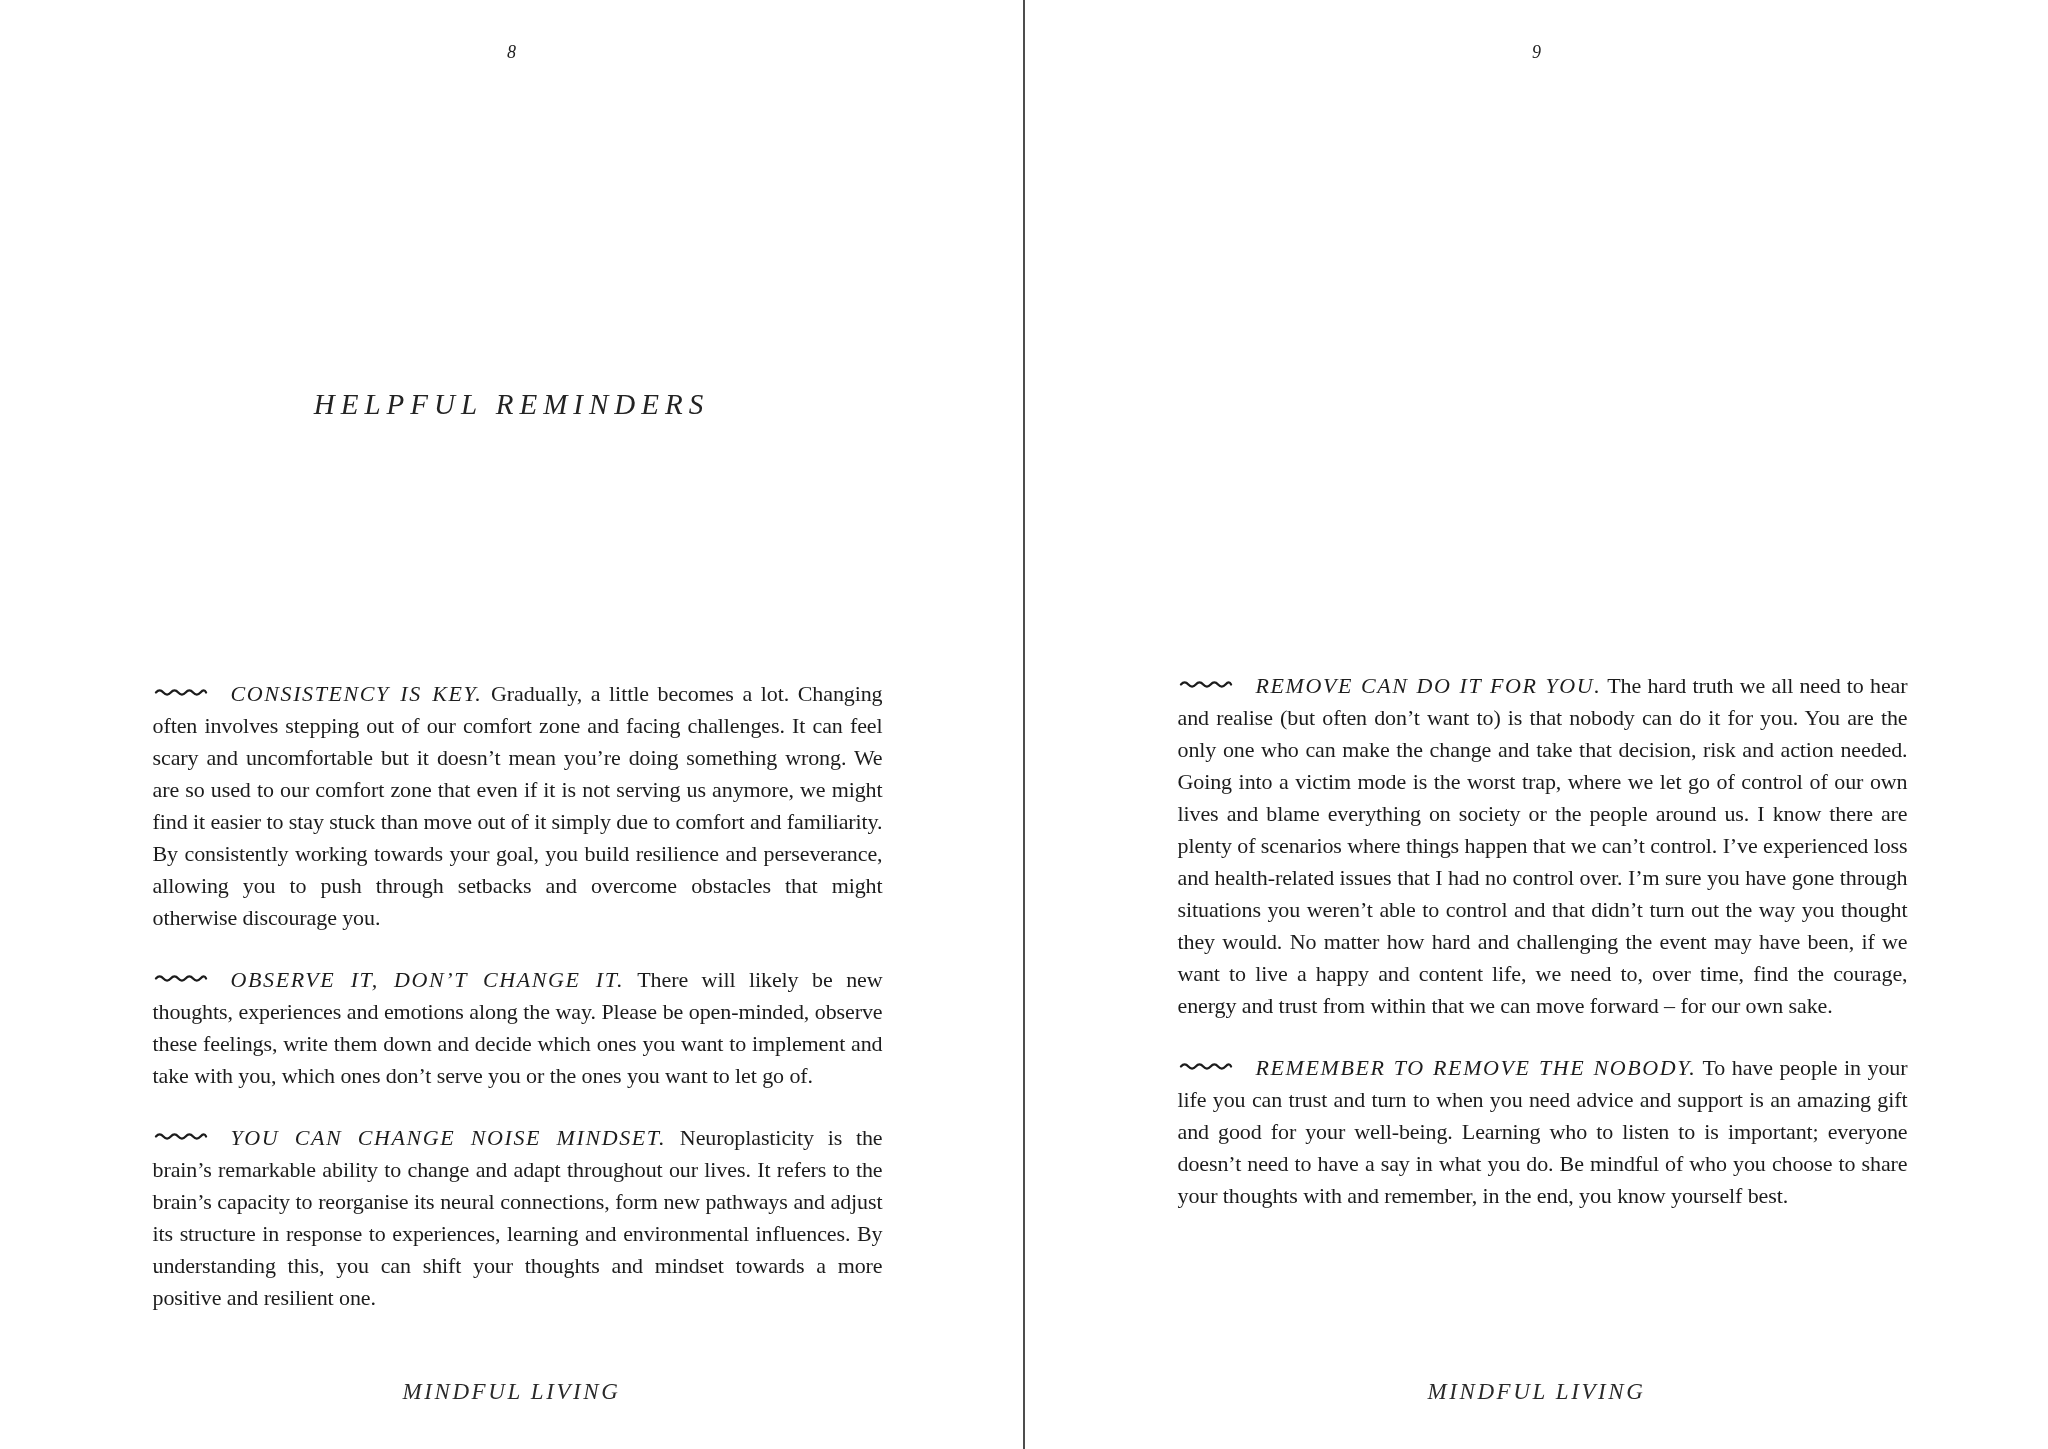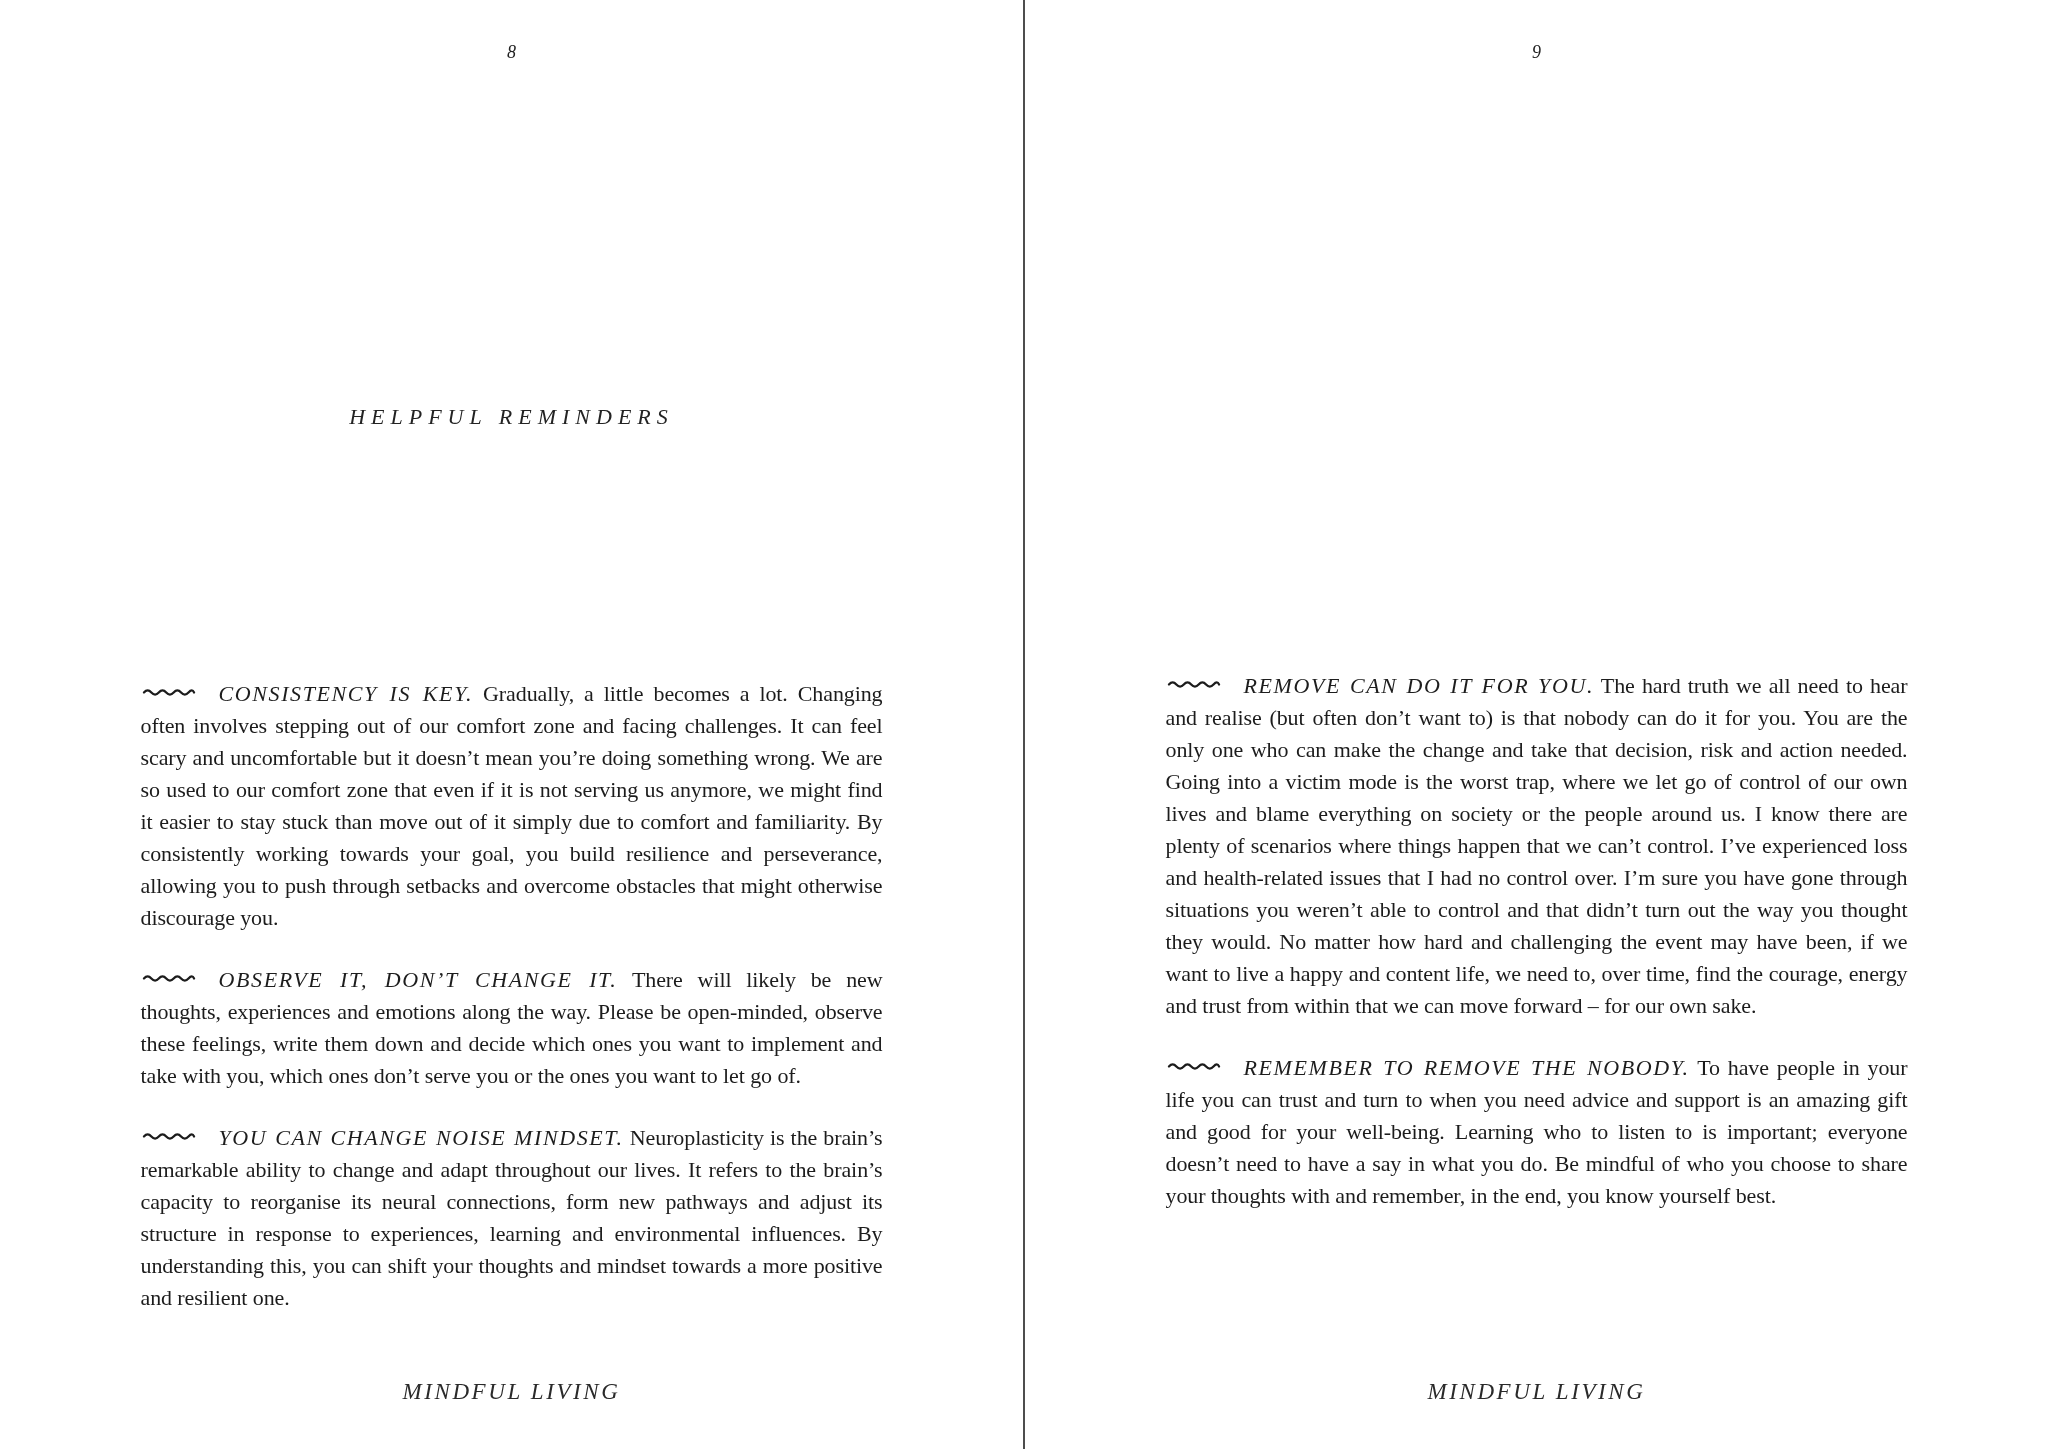--- a/index.html
+++ b/index.html
@@ -40,38 +40,38 @@
     text-align: center;
     font-size: 18px;
     font-style: italic;
     color: #222222;
   }
   .chapter-title {
     position: absolute;
     top: 388px;
     left: 0;
     right: 0;
-    margin: 16px;
+    margin: 0;
     text-align: center;
-    font-size: 22px;
+    font-size: 29px;
     font-weight: normal;
     font-style: italic;
     letter-spacing: 6px;
     color: #232323;
   }
   .content {
     position: absolute;
     left: 50%;
     transform: translateX(-50%);
     width: 742px;
   }
   .page-left .content { top: 678px; }
   .page-right .content { top: 670px; }
   .section {
-    margin: 0 0 30px 0;
+    margin: 0 0 30px 12px;
     font-size: 22px;
     line-height: 32px;
     text-align: justify;
     letter-spacing: -0.1px;
   }
   .section:last-child { margin-bottom: 0; }
   .sec-head {
     font-style: italic;
     letter-spacing: 1.6px;
     color: #1d1d1d;

